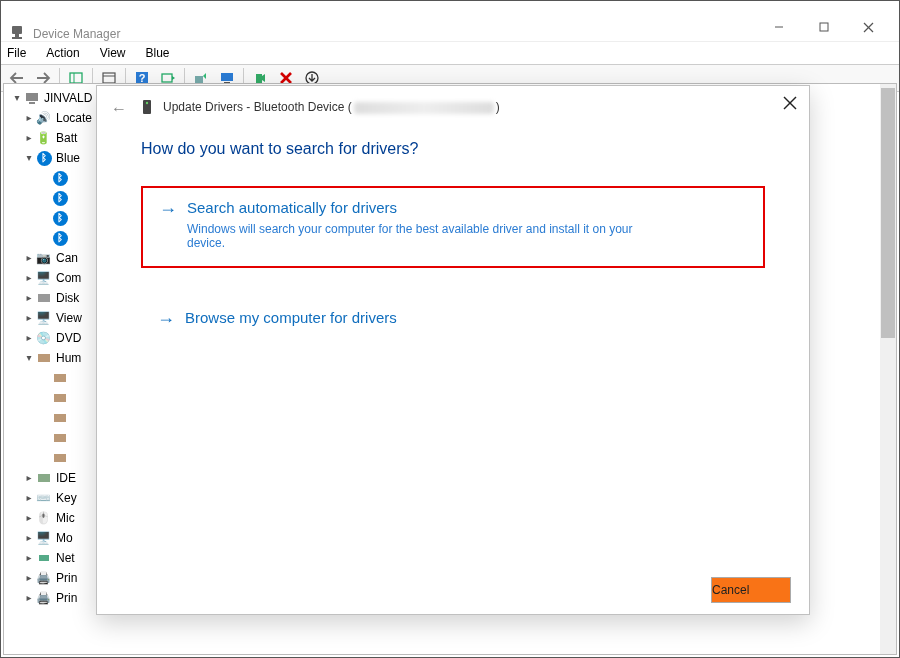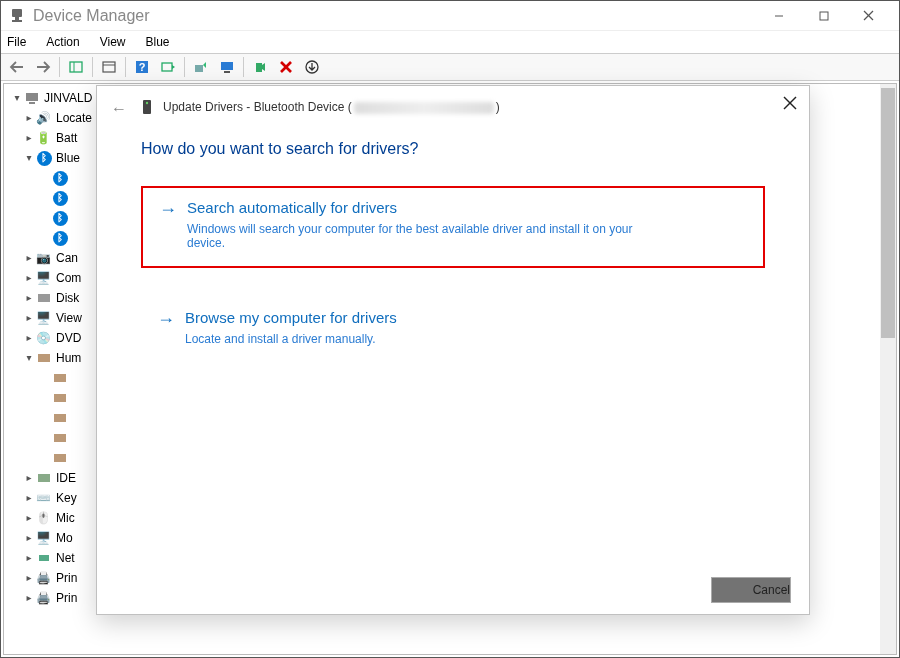--- a/index.html
+++ b/index.html
@@ -8,28 +8,28 @@
       font-size: 12px;
       background: #fff;
       width: 900px;
       height: 658px;
       overflow: hidden;
       position: relative;
       border: 1px solid #555;
     }
     
     .titlebar {
-      height: 30px;
+      height: 41px;
       display: flex;
-      align-items: center;
+      align-items: flex-end;
       padding: 0 8px;
       background: #fff;
       border-bottom: 1px solid #eee;
       color: #888;
-      font-size: 16px;
+      font-size: 12px;
     }
     .titlebar .app-icon {
       width: 16px; height: 16px;
       margin-right: 8px;
       display: inline-flex; align-items: center; justify-content: center;
     }
     .titlebar .title { flex: 0 0 auto; }
     .titlebar .spacer { flex: 1; }
     .win-controls { display: flex; }
     .win-btn {
@@ -166,23 +166,23 @@
       color: #2b7cd3; font-size: 12px; margin-left: 28px;
       max-width: 460px;
     }
     .dialog-footer {
       position: absolute; bottom: 0; left: 0; right: 0;
       height: 48px; display: flex; align-items: center; justify-content: flex-end;
       padding: 0 18px;
     }
     .btn-cancel {
       width: 80px; height: 26px;
-      border: 1px solid #aaa; background: #737373;
+      border: 1px solid #aaa; background: #f97316;
       font-size: 12px; color: #222;
-      display: flex; align-items: center; justify-content: flex-end;
+      display: flex; align-items: center; justify-content: flex-start;
     }
   </style>
 </head>
 <body>
 
 <div class="titlebar">
   <span class="app-icon">
     <svg width="14" height="14" viewBox="0 0 14 14">
         <rect x="2" y="0" width="10" height="8" fill="#666" rx="1"></rect>
         <rect x="5" y="8" width="4" height="3" fill="#666"></rect>
@@ -499,21 +499,20 @@
         <span>Search automatically for drivers</span>
       </div>
       <div class="option-desc">Windows will search your computer for the best available driver and install it on your device.</div>
     </div>
 
     <div class="option">
       <div class="option-title">
         <span class="option-arrow">→</span>
         <span>Browse my computer for drivers</span>
       </div>
-      <div class="option-desc">Locate and install a driver manually.</div>
     </div>
   </div>
   <div class="dialog-footer">
     <div class="btn-cancel">
         <span>Cancel</span>
       </div>
   </div>
 </div>
 
 </body></html>

